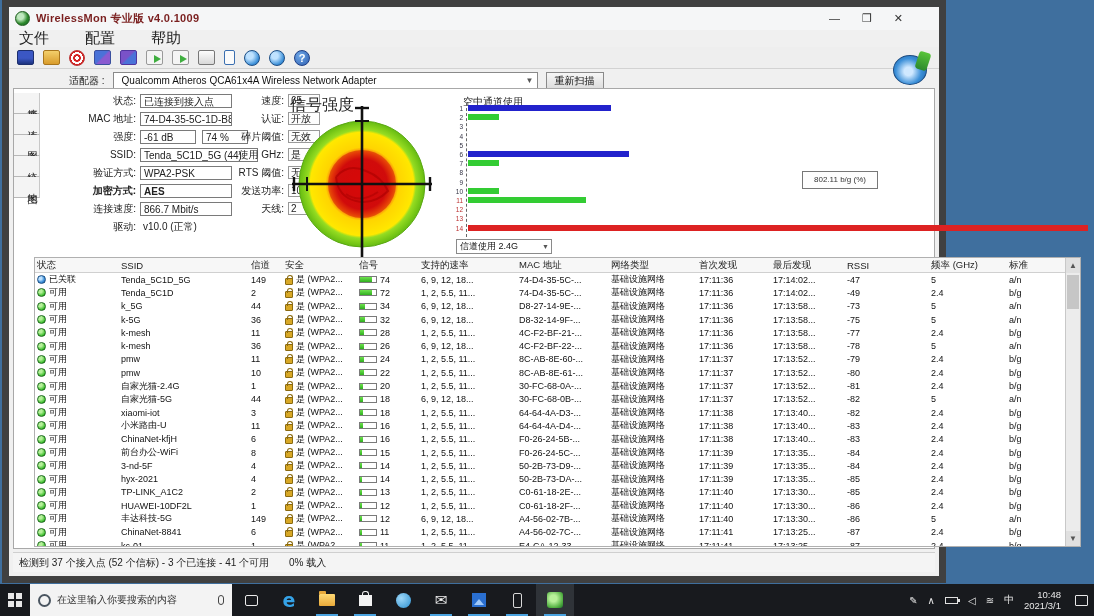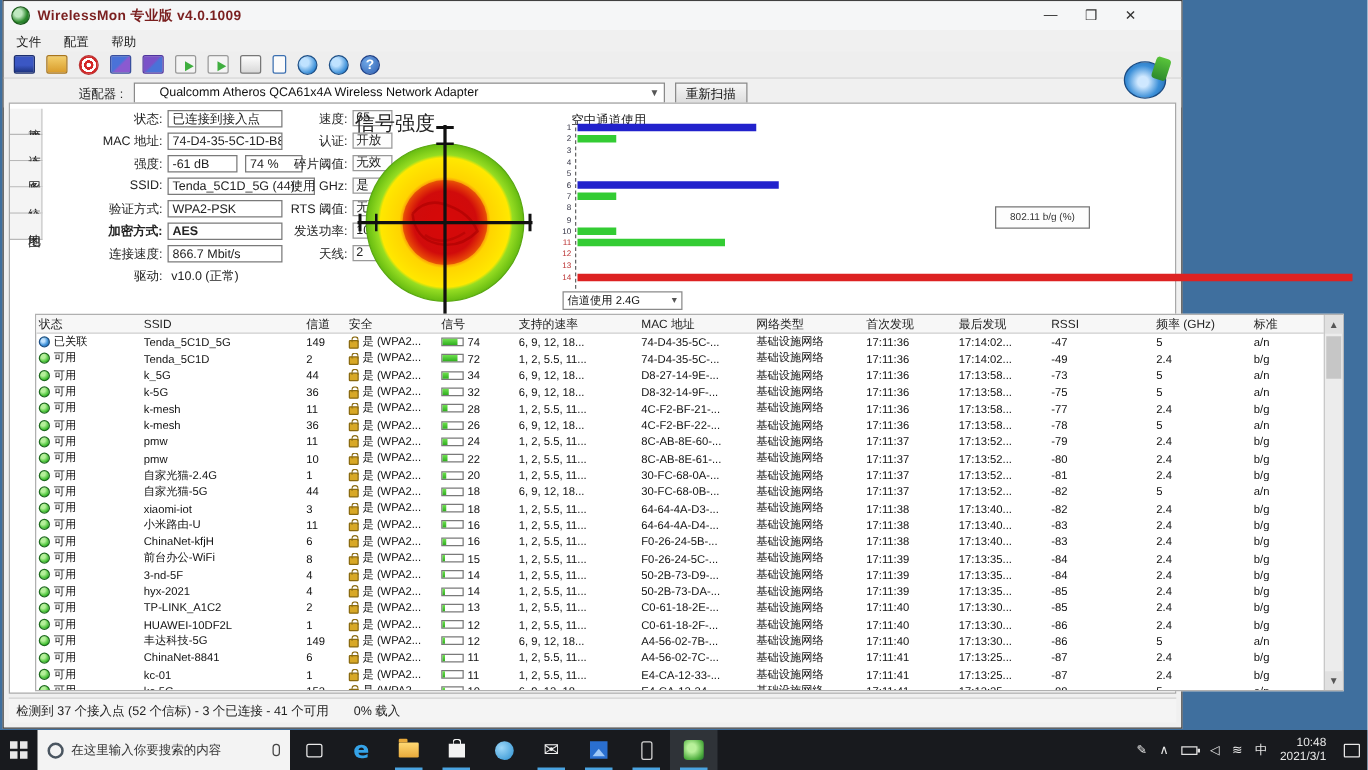--- a/index.html
+++ b/index.html
@@ -2,31 +2,31 @@
 <html><head>
 <meta charset="utf-8">
 <style>
   * { margin:0; padding:0; box-sizing:border-box; }
   html,body { width:1094px; height:616px; overflow:hidden;
     font-family:"Liberation Sans","DejaVu Sans",sans-serif; }
   body { background:#3f6f9e; position:relative; }
 
   
   .window { position:absolute; left:2px; top:0; width:944px; height:583px;
-    background:#f0f0f0; border:1px solid #404040; }
+    background:#f0f0f0; border:7px solid #404040; }
   .titlebar { height:23px; display:flex; align-items:center; padding:0 6px; background:#f5f6f7; }
   .app-icon { width:15px; height:15px; border-radius:50%;
     background:radial-gradient(circle at 35% 35%, #bfe8bf 0 25%, #2d8a2d 60%, #145c2a 100%);
     border:1px solid #1d5c1d; margin-right:6px; }
   .title-text { font-size:11px; color:#7a1f1f; font-weight:bold; letter-spacing:.3px; }
   .win-controls { margin-left:auto; display:flex; gap:22px; padding-right:30px; color:#333; font-size:11px; }
   .win-controls span { cursor:default; }
 
-  .menubar { height:17px; display:flex; gap:18px; align-items:flex-end; padding-left:10px;
-    font-size:10px; color:#222; background:#f0f0f0; }
+  .menubar { height:17px; display:flex; gap:36px; align-items:center; padding-left:10px;
+    font-size:15px; color:#222; background:#f0f0f0; }
 
   .toolbar { height:22px; display:flex; gap:9px; align-items:center; padding-left:8px;
     background:#eeeeee; border-bottom:1px solid #d2d2d2; }
   .tbicon { width:17px; height:15px; border-radius:2px; }
   .i-save   { background:linear-gradient(#3b57c4 55%, #1d337e); border:1px solid #1d2f6e; }
   .i-open   { background:linear-gradient(#f3cf6b, #d99c2b); border:1px solid #a8751c; }
   .i-target { background:radial-gradient(circle, #fff 0 18%, #d42525 19% 38%, #fff 39% 58%, #d42525 59% 80%, #f4f4f4 81%); border:1px solid #b33; border-radius:50%; width:16px;height:16px;}
   .i-netpair { background:linear-gradient(135deg,#4a72d8 0 45%, #8a5ad0 55% 100%); border:1px solid #3a4f9e; }
   .i-netcopy { background:linear-gradient(135deg,#7a52c8 0 45%, #4a72d8 55% 100%); border:1px solid #50349e; }
   .i-export, .i-import { background:#f4f4f4; border:1px solid #999; position:relative; }
@@ -36,21 +36,21 @@
   .i-phone { background:#fbfbfb; border:1px solid #3b6fb0; width:11px; }
   .i-web, .i-globe { border-radius:50%; width:16px; height:16px;
     background:radial-gradient(circle at 35% 35%, #bfe2ff 0 25%, #3b8fd8 70%, #1d5c9e 100%); border:1px solid #1d4f86; }
   .i-help { border-radius:50%; width:16px; height:16px; background:radial-gradient(circle at 35% 35%, #6fa8e8, #2f5fb0); border:1px solid #1d3f86; position:relative; }
   .i-help::after { content:"?"; position:absolute; left:0; right:0; top:0; bottom:0; color:#fff;
     font-size:11px; font-weight:bold; text-align:center; line-height:15px; }
 
   .adapter-row { height:23px; display:flex; align-items:center; gap:8px; padding-left:60px;
     background:#f0f0f0; font-size:10px; color:#222; }
   .combo { width:425px; height:17px; background:#fff; border:1px solid #8a8a8a; display:flex;
-    align-items:center; font-size:10px; color:#111; padding-left:20px; }
+    align-items:center; font-size:10px; color:#111; padding-left:8px; }
   .combo .arrow { margin-left:auto; width:14px; text-align:center; color:#555; font-size:8px; }
   .btn { height:18px; padding:0 8px; font-size:10px; background:linear-gradient(#f6f6f6,#dcdcdc);
     border:1px solid #8a8a8a; color:#111; display:flex; align-items:center; }
 
   .brand-logo { position:absolute; right:12px; top:48px; width:34px; height:30px;
     background:radial-gradient(circle at 45% 55%, #cfe8ff 0 18%, #3b8fd8 55%, #1d5c9e 100%);
     border-radius:50%; border:1px solid #1a4a80; }
   .brand-logo::after { content:""; position:absolute; right:-3px; top:-4px; width:12px; height:18px;
     background:linear-gradient(#59c43a,#2d8a2d); border-radius:3px; transform:rotate(18deg); }
 

